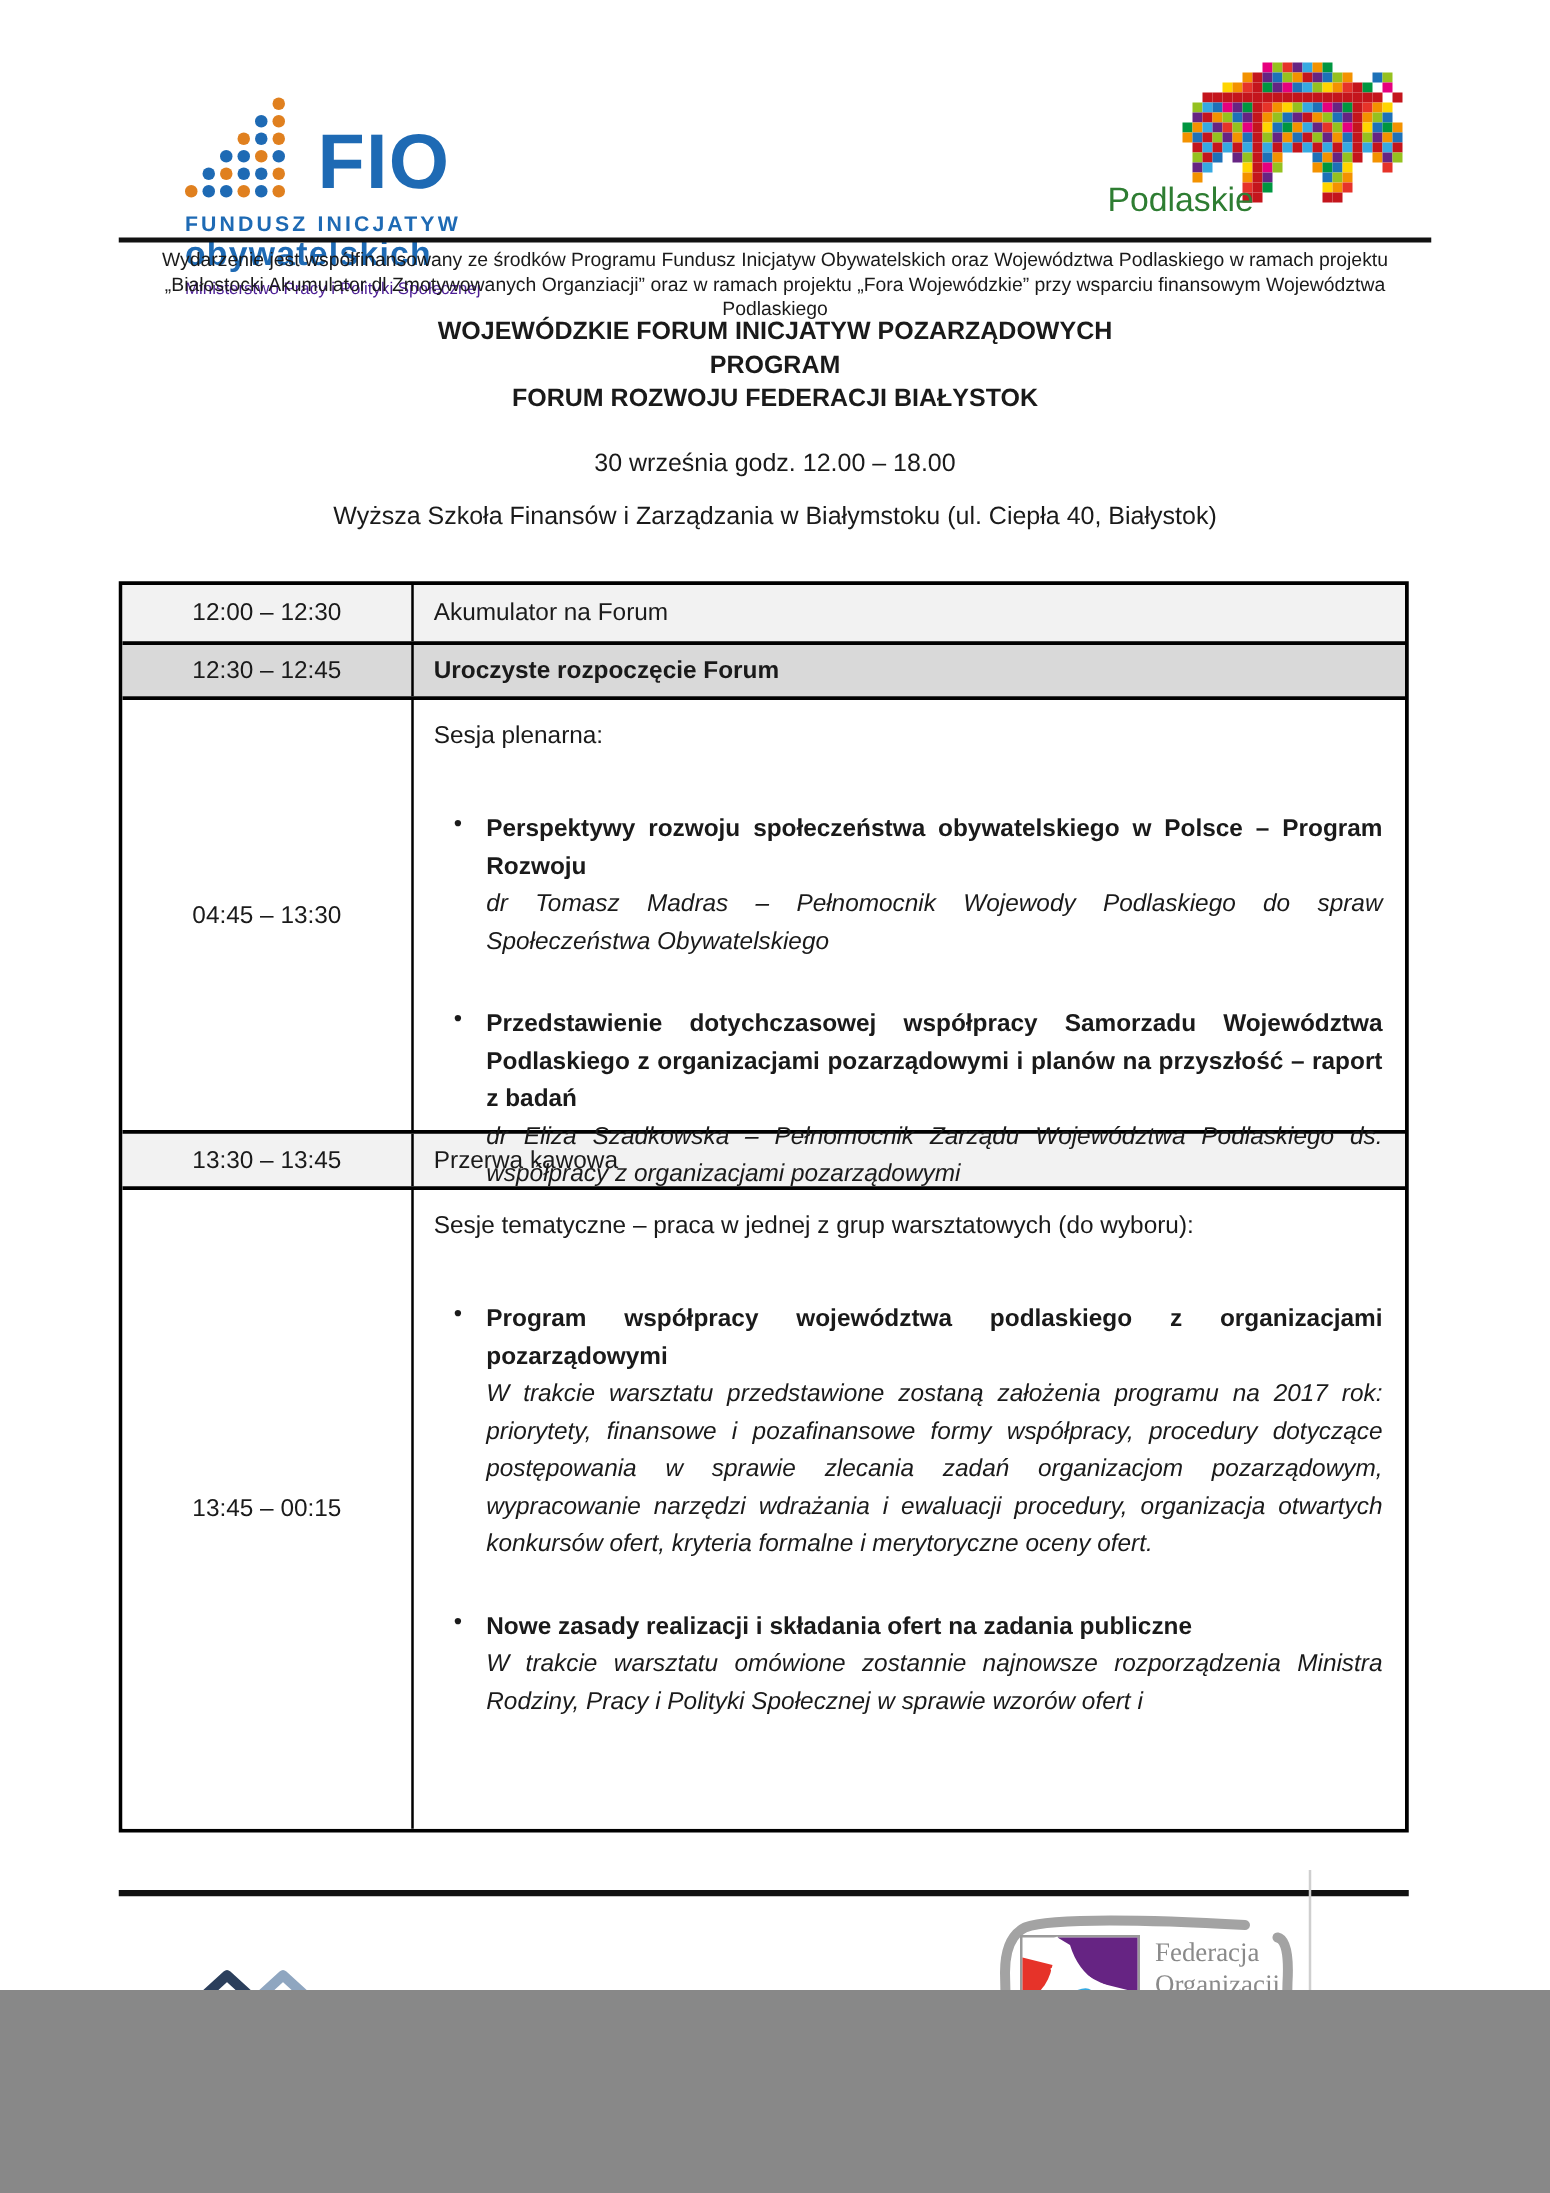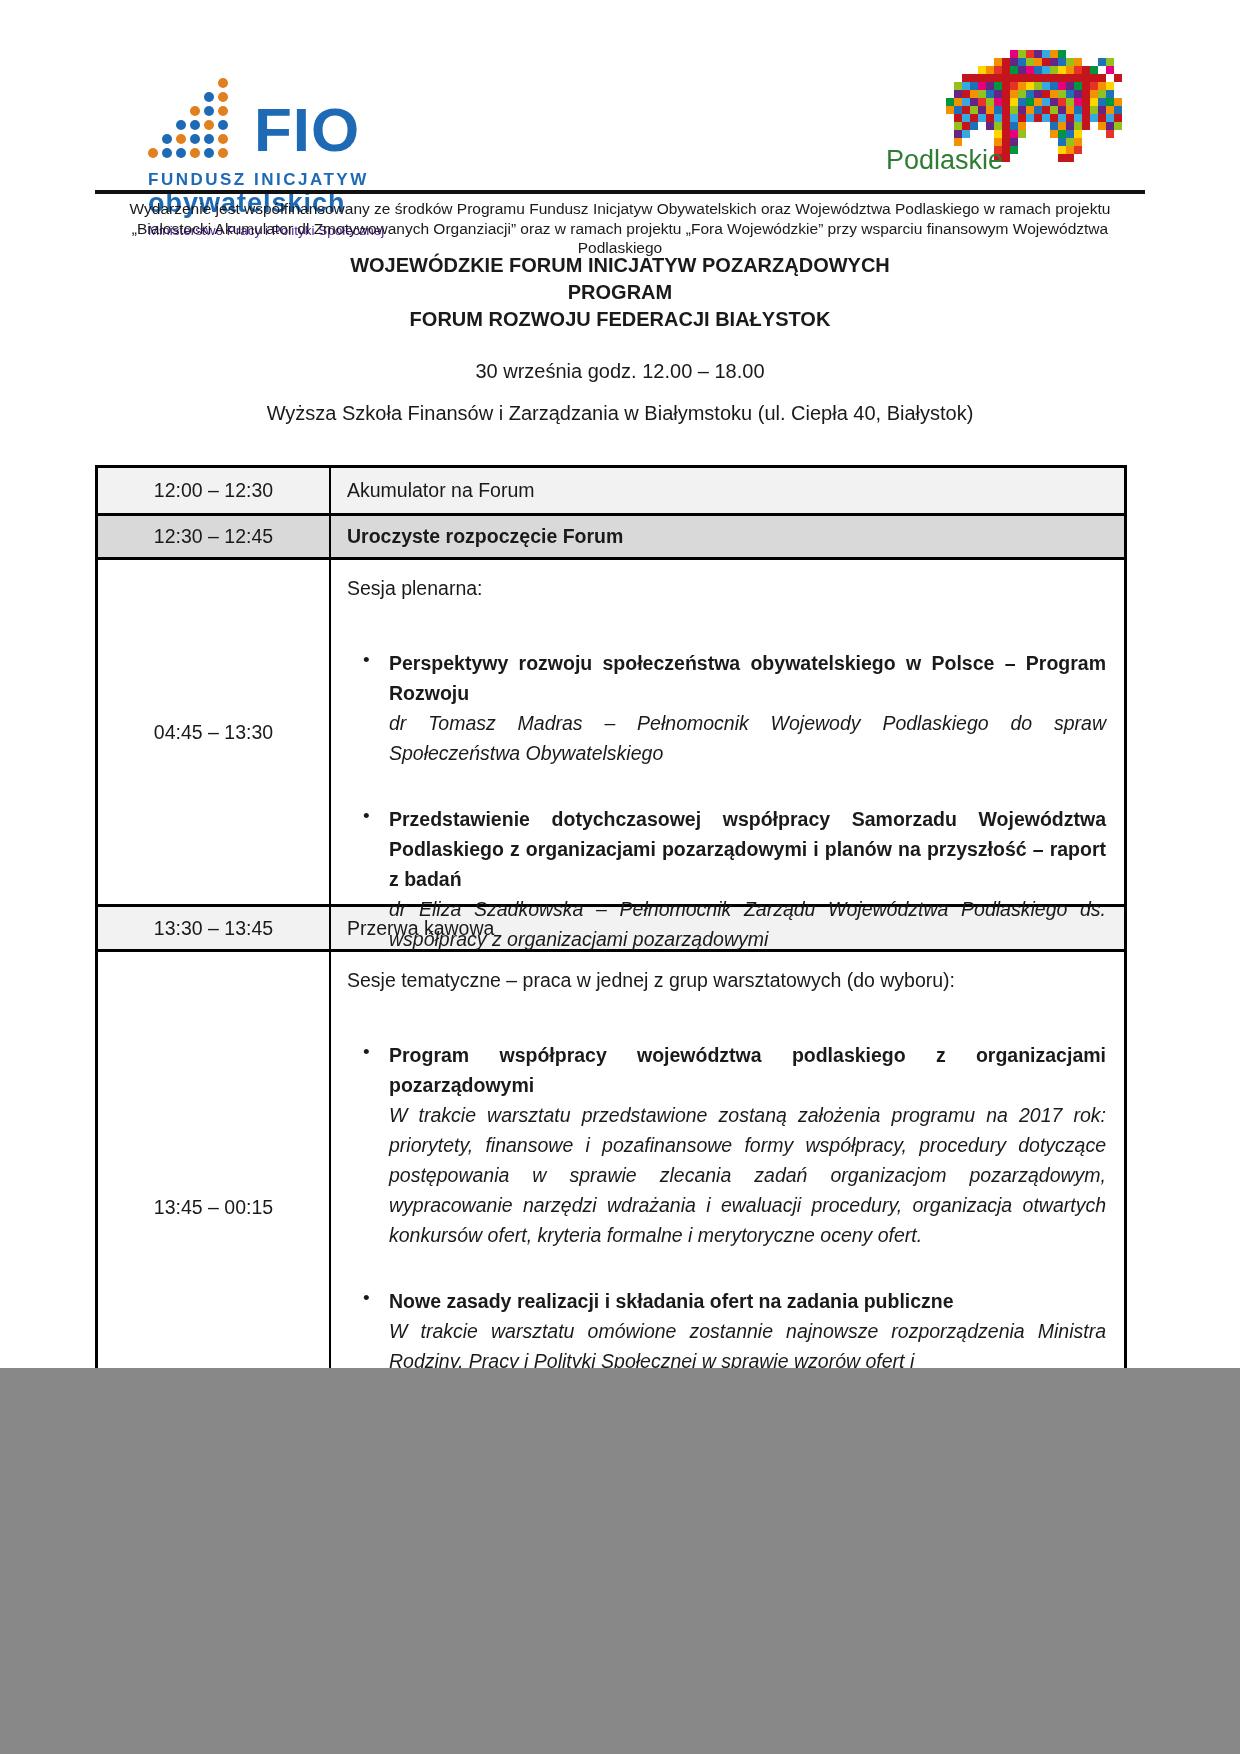--- a/index.html
+++ b/index.html
@@ -1,16 +1,16 @@
 <!DOCTYPE html>
 <html><head>
 <meta charset="utf-8">
 <style>
   html,body{margin:0;padding:0;background:#888;}
-  .page{position:relative;width:1240px;height:1368px;background:#ffffff;margin:0 auto;
+  .page{position:relative;width:1240px;height:1592px;background:#ffffff;margin:0 auto;
         font-family:"Liberation Sans",sans-serif;color:#1a1a1a;overflow:hidden;}
 
   
   .fio-logo{position:absolute;left:148px;top:58px;width:300px;}
   .fio-top{display:flex;align-items:flex-end;}
   .fio-dots{display:flex;align-items:flex-end;gap:4px;height:100px;margin-right:26px;}
   .fio-dots .col{display:flex;flex-direction:column-reverse;gap:4px;}
   .fio-dots .dot{width:10px;height:10px;border-radius:50%;}
   .fio-acronym{font-size:62px;font-weight:800;line-height:0.9;letter-spacing:1px;}
   .fio-line1{margin-top:12px;font-size:17px;font-weight:700;letter-spacing:2.5px;}

